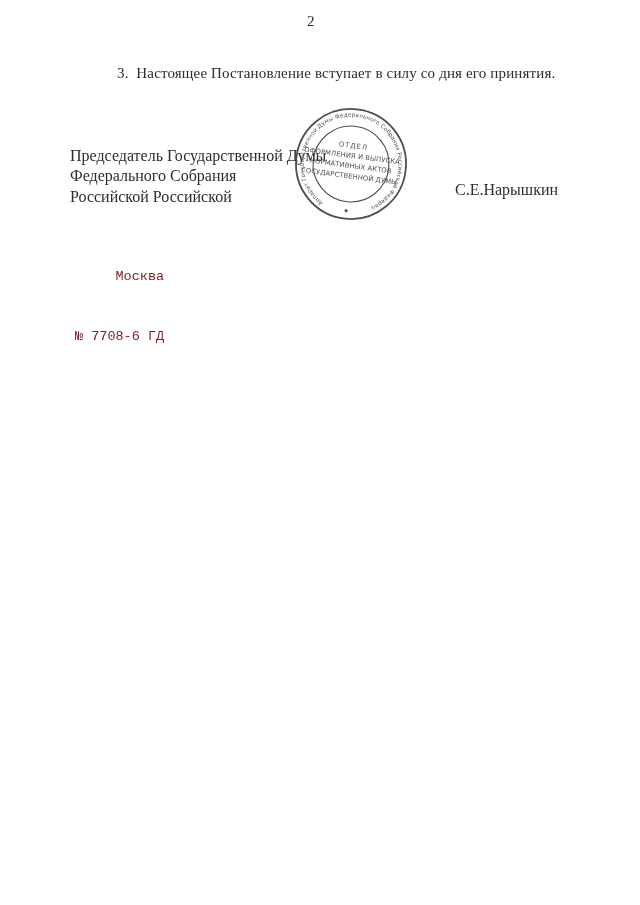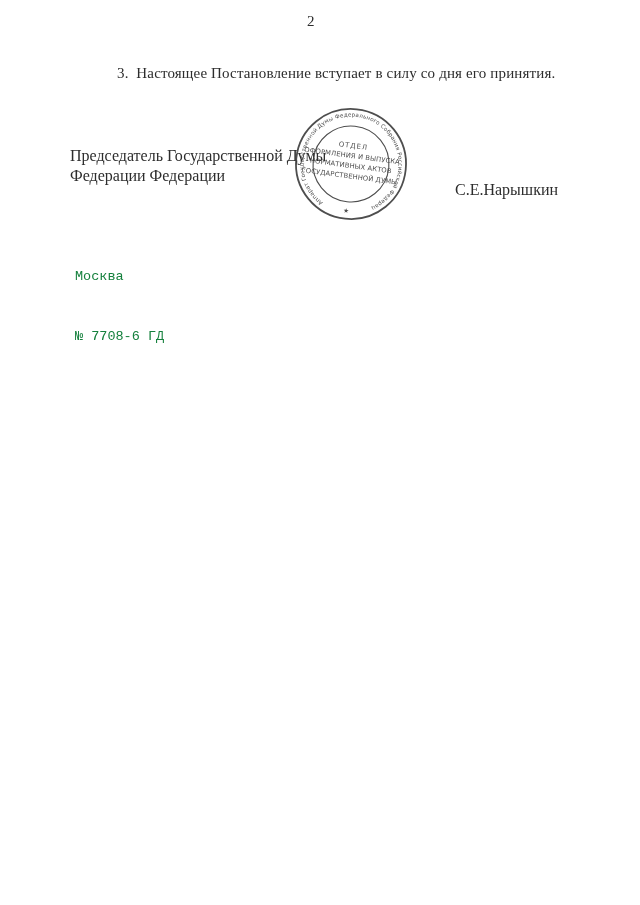--- a/index.html
+++ b/index.html
@@ -48,22 +48,23 @@
     font-size: 16px;
     white-space: nowrap;
   }
   .footer {
     position: absolute;
     top: 227px;
     left: 75px;
     font-family: "Liberation Mono", monospace;
     font-size: 13.5px;
     line-height: 20px;
-    color: #15803d;
+    color: #7f1d1d;
     white-space: pre;
+    text-align: right;
   }
   .stamp {
     position: absolute;
     left: 281px;
     top: 94px;
     width: 140px;
     height: 140px;
     opacity: 0.92;
   }
   .stamp text, .stamp textPath {
@@ -74,21 +75,22 @@
 <body>
 
 <div class="page">
 
   <div class="page-number">2</div>
 
   <div class="paragraph">3.  Настоящее Постановление вступает в силу со дня его принятия.</div>
 
   <div class="sig-block">
     <div class="sig-line1">Председатель Государственной Думы</div>
-    <div>Федерации Федерации</div>
+    <div>Федерального Собрания</div>
+    <div>Российской Российской</div>
   </div>
 
   <div class="sig-name">С.Е.Нарышкин</div>
 
   <svg class="stamp" viewBox="0 0 140 140">
     <g transform="rotate(6 70 70)">
       <circle cx="70" cy="70" r="55" fill="none" stroke="#3f3f3f" stroke-width="1.8"></circle>
       <circle cx="70" cy="70" r="38" fill="none" stroke="#3f3f3f" stroke-width="1.1"></circle>
       <defs>
         <path id="ringPath" d="M 46.25 111.14 A 47.5 47.5 0 1 1 93.75 111.14" fill="none"></path>

